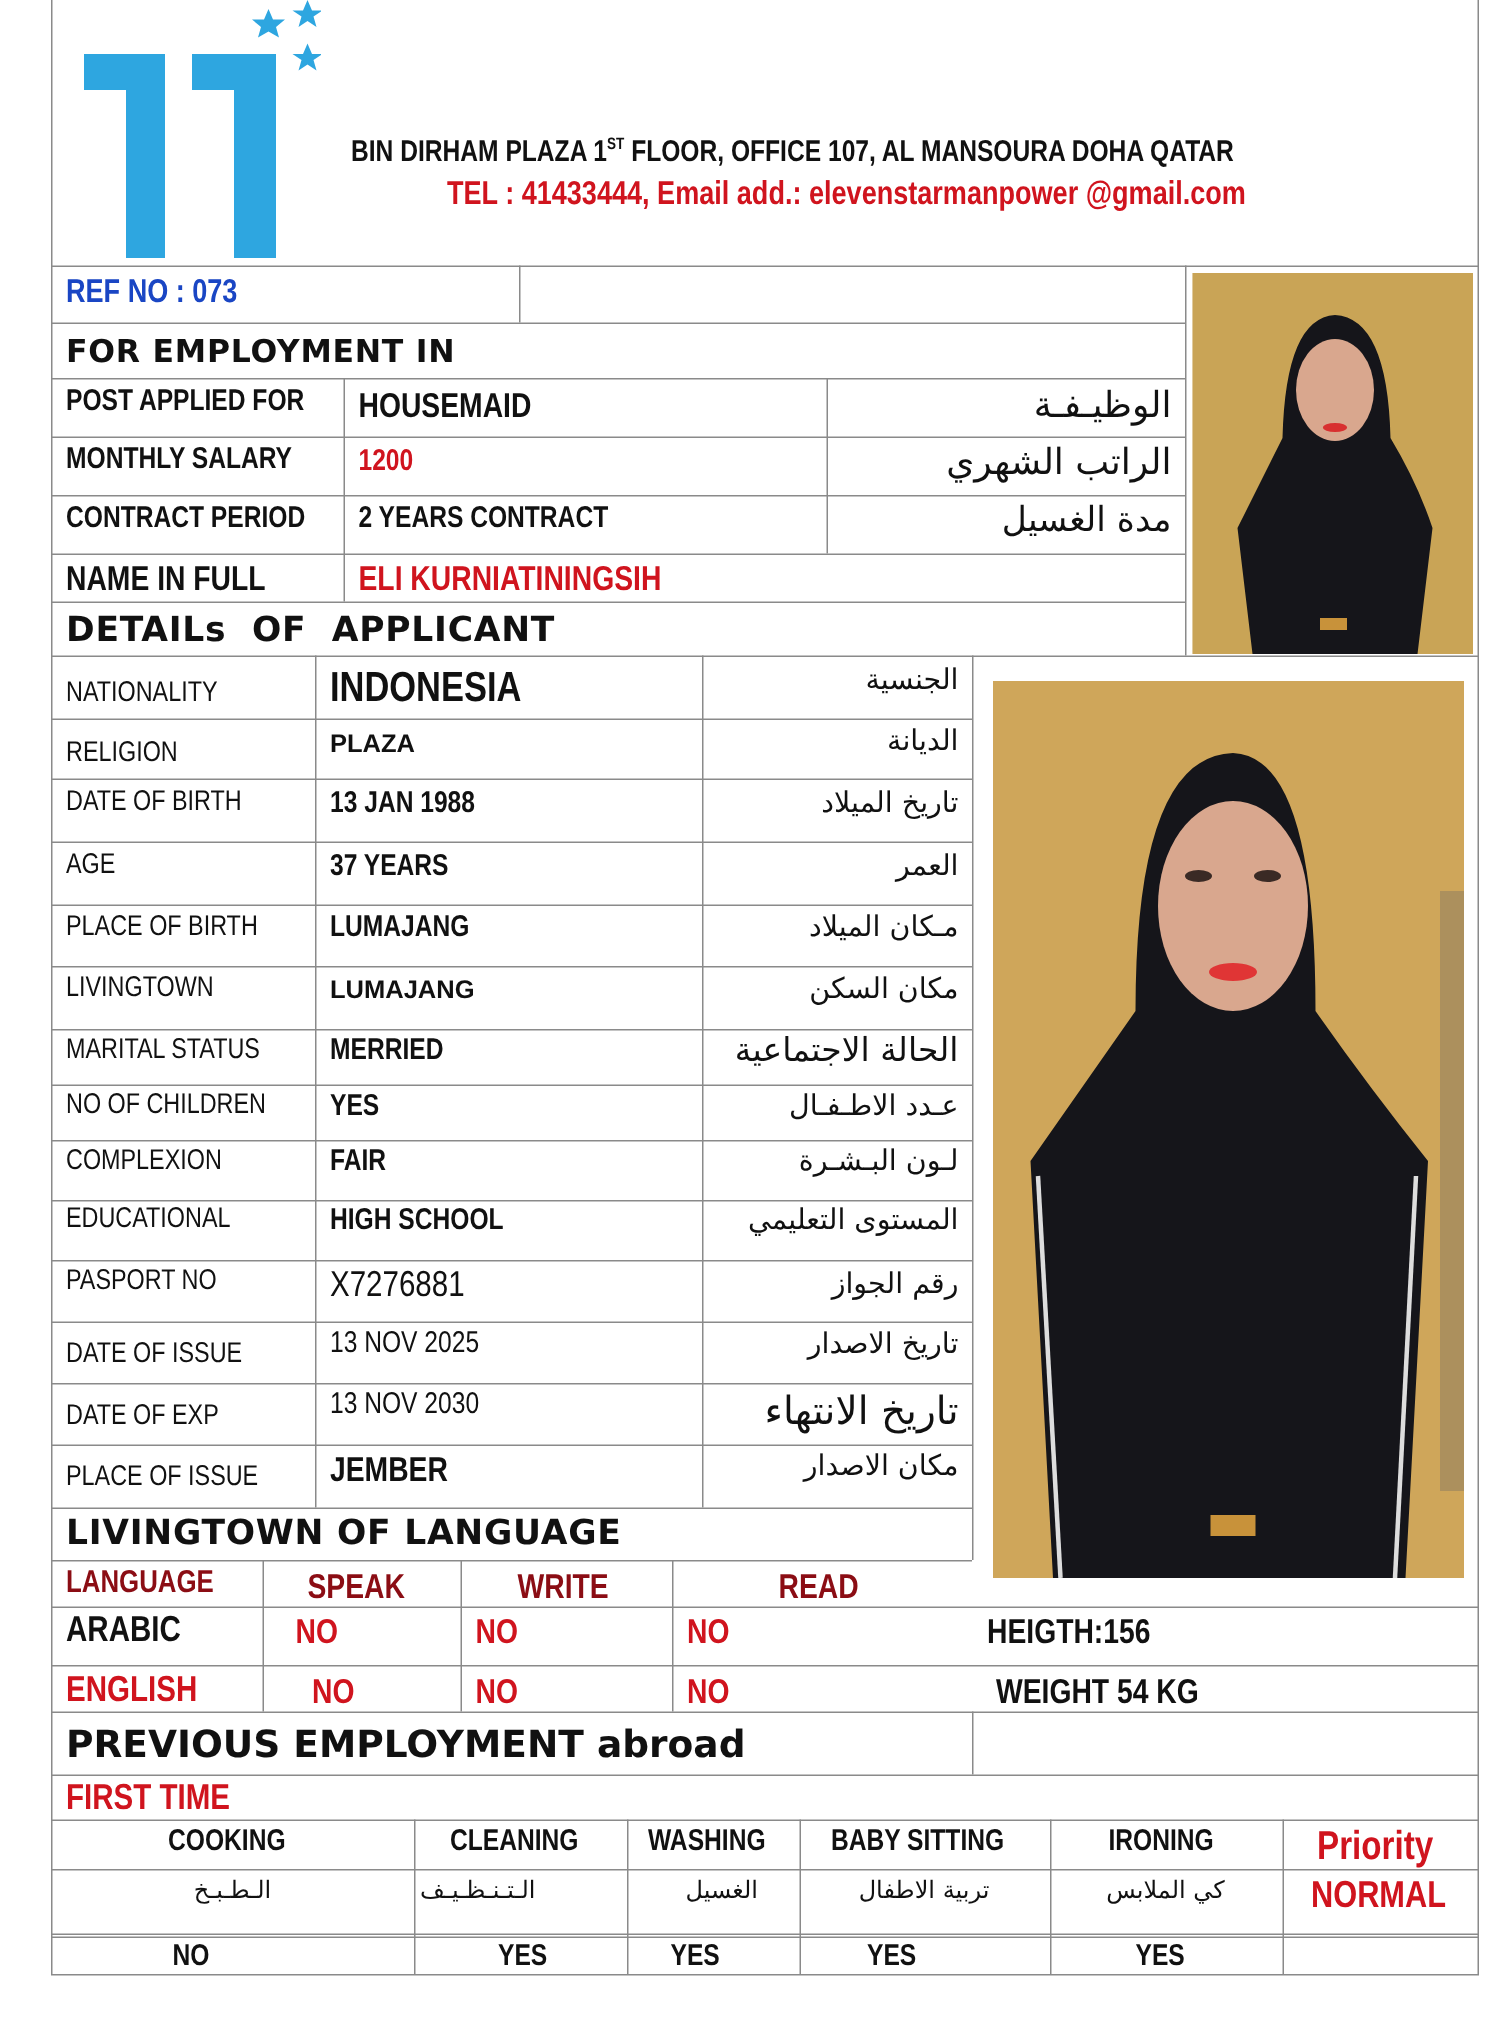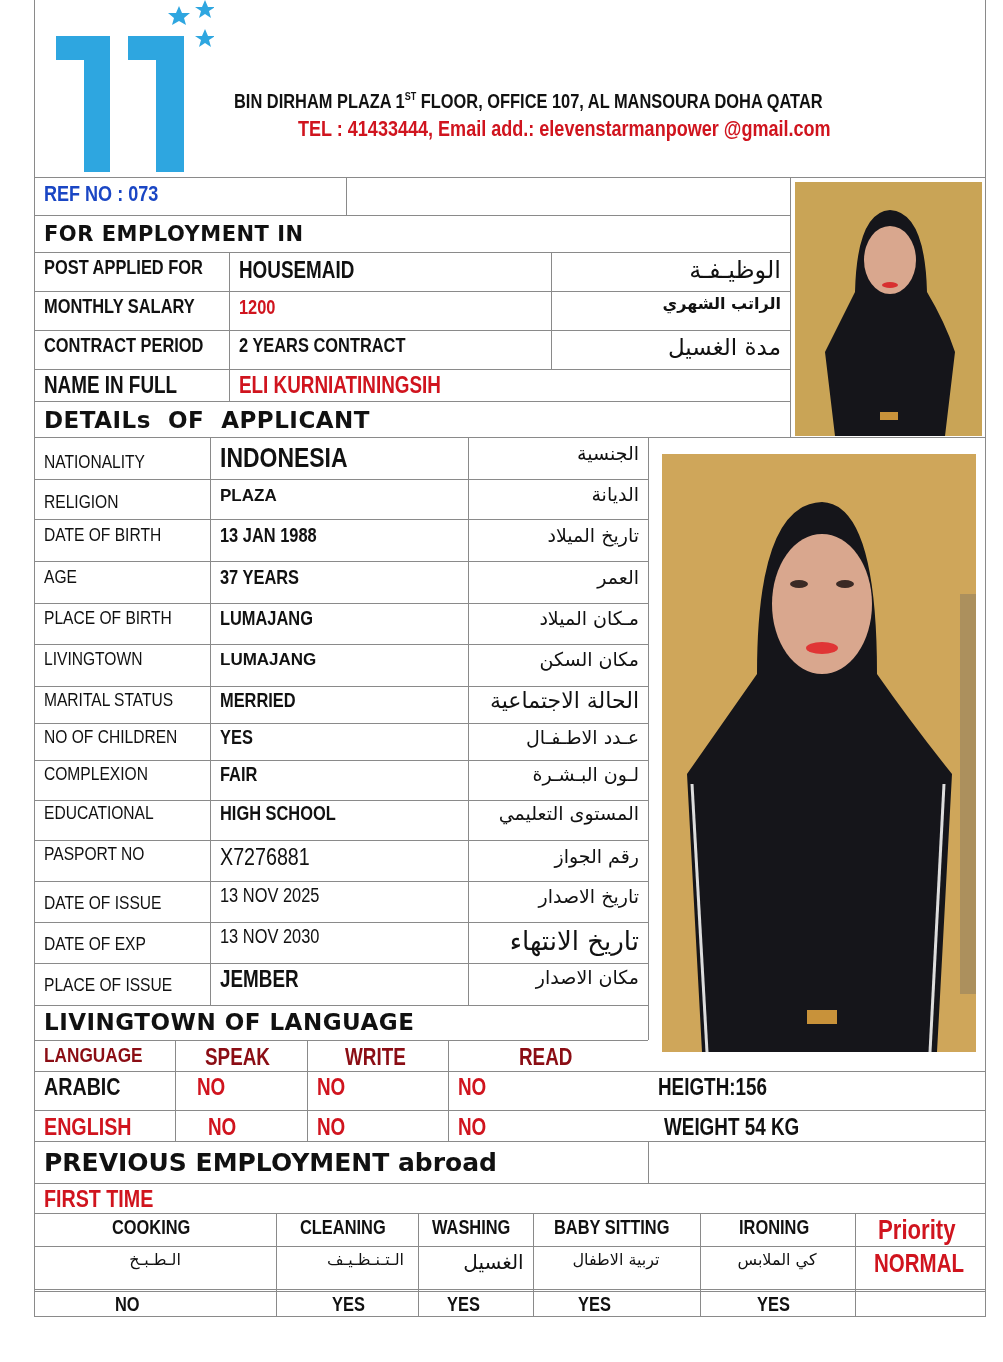--- a/index.html
+++ b/index.html
@@ -56,21 +56,21 @@
 <div>
   <div class="abs cond bold narrow" style="left:44px;top:256px;font-size:20px;">POST APPLIED FOR</div>
   <div class="abs cond bold narrow" style="left:239px;top:257px;font-size:23px;">HOUSEMAID</div>
   <div class="abs ar" style="right:222px;top:256px;font-size:24px;width:220px;">الوظيـفـة</div>
 </div>
 <div class="hl" style="left:34px;top:291px;width:756px;"></div>
 
 <div>
   <div class="abs cond bold narrow" style="left:44px;top:295px;font-size:20px;">MONTHLY SALARY</div>
   <div class="abs cond bold narrow red" style="left:239px;top:296px;font-size:20px;">1200</div>
-  <div class="abs ar" style="right:222px;top:294px;font-size:16px;width:220px;font-weight:bold;">الراتب الشهري</div>
+  <div class="abs ar" style="right:222px;top:294px;font-size:24px;width:220px;">الراتب الشهري</div>
 </div>
 <div class="hl" style="left:34px;top:330px;width:756px;"></div>
 
 <div>
   <div class="abs cond bold narrow" style="left:44px;top:334px;font-size:20px;">CONTRACT PERIOD</div>
   <div class="abs cond bold narrow" style="left:239px;top:334px;font-size:20px;">2 YEARS CONTRACT</div>
   <div class="abs ar" style="right:222px;top:334px;font-size:23px;width:220px;">مدة الغسيل</div>
 </div>
 <div class="hl" style="left:34px;top:369px;width:756px;"></div>
 
@@ -260,22 +260,22 @@
   <div class="abs cond bold narrow center" style="left:300px;top:1216px;font-size:20px;">CLEANING</div>
   <div class="abs cond bold narrow center" style="left:432px;top:1216px;font-size:20px;">WASHING</div>
   <div class="abs cond bold narrow center" style="left:554px;top:1216px;font-size:20px;">BABY SITTING</div>
   <div class="abs cond bold narrow center" style="left:739px;top:1216px;font-size:20px;">IRONING</div>
   <div class="abs cond bold narrow red" style="left:878px;top:1215px;font-size:27px;">Priority</div>
 </div>
 <div class="hl" style="left:34px;top:1246px;width:952px;"></div>
 
 <div>
   <div class="abs ar" style="left:80px;top:1250px;font-size:16px;width:150px;text-align:center;">الـطـبـخ</div>
-  <div class="abs ar" style="left:298px;top:1250px;font-size:16px;width:135px;text-align:center;">الـتـنـظـيـف</div>
-  <div class="abs ar" style="left:420px;top:1250px;font-size:20px;width:110px;text-align:center;padding-left:37px;">الغسيل</div>
+  <div class="abs ar" style="left:280px;top:1250px;font-size:16px;width:135px;text-align:left;">الـتـنـظـيـف</div>
+  <div class="abs ar" style="left:420px;top:1250px;font-size:16px;width:110px;text-align:left;padding-left:37px;">الغسيل</div>
   <div class="abs ar" style="left:535px;top:1250px;font-size:16px;width:162px;text-align:center;">تربية الاطفال</div>
   <div class="abs ar" style="left:702px;top:1250px;font-size:16px;width:150px;text-align:center;">كي الملابس</div>
   <div class="abs cond bold narrow red" style="left:874px;top:1249px;font-size:25px;">NORMAL</div>
 </div>
 <div class="hl" style="left:34px;top:1289px;width:952px;"></div>
 <div class="hl" style="left:34px;top:1291px;width:952px;"></div>
 
 <div>
   <div class="abs cond bold narrow" style="left:115px;top:1293px;font-size:20px;">NO</div>
   <div class="abs cond bold narrow" style="left:332px;top:1293px;font-size:20px;">YES</div>

